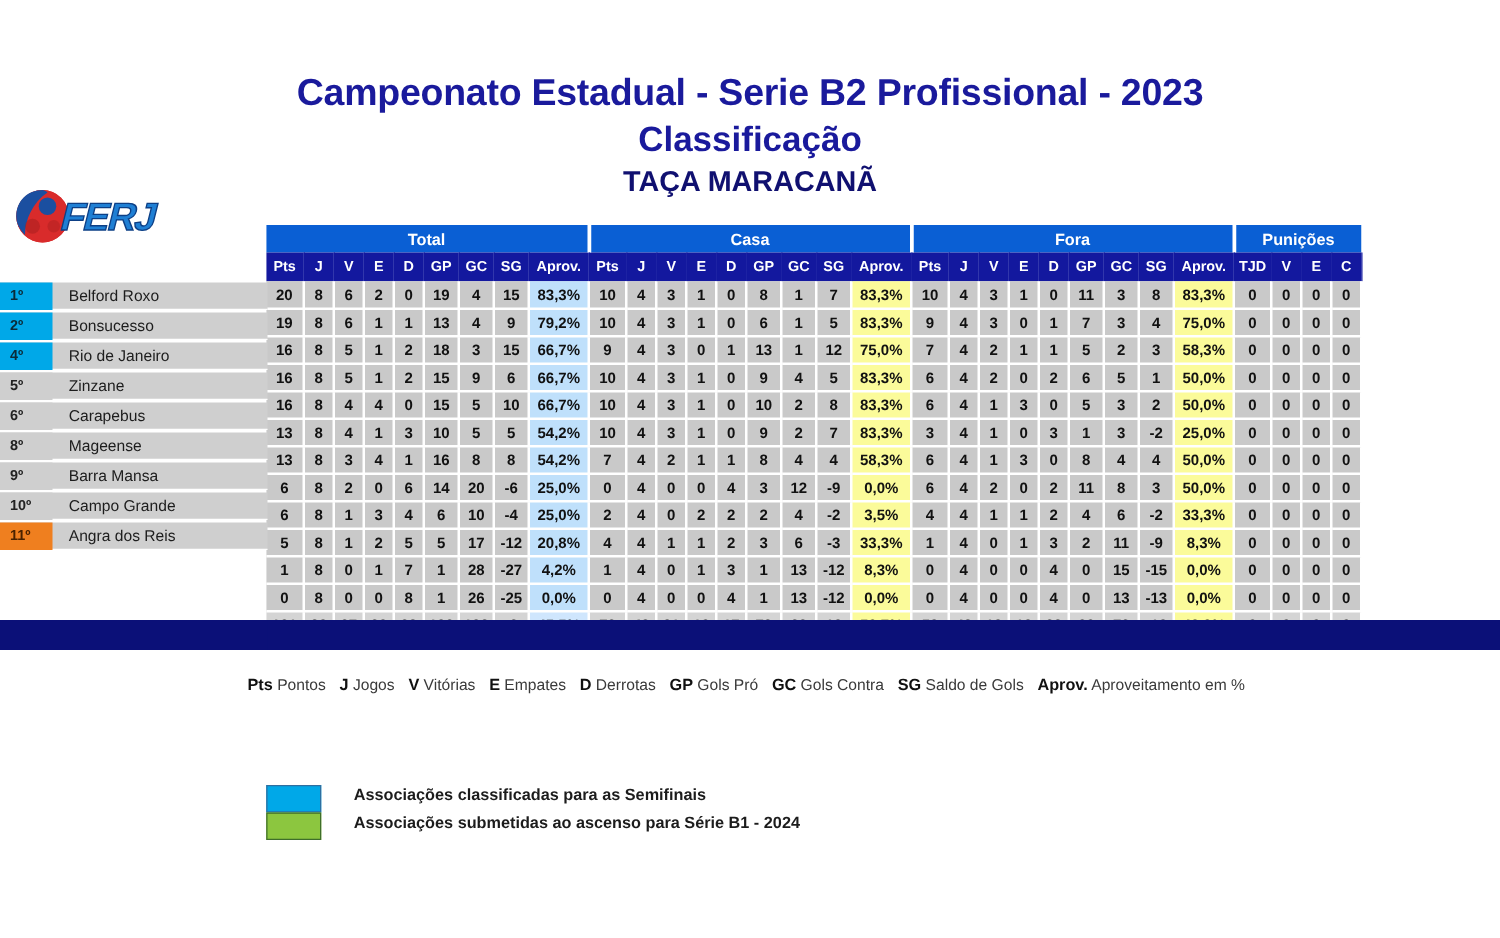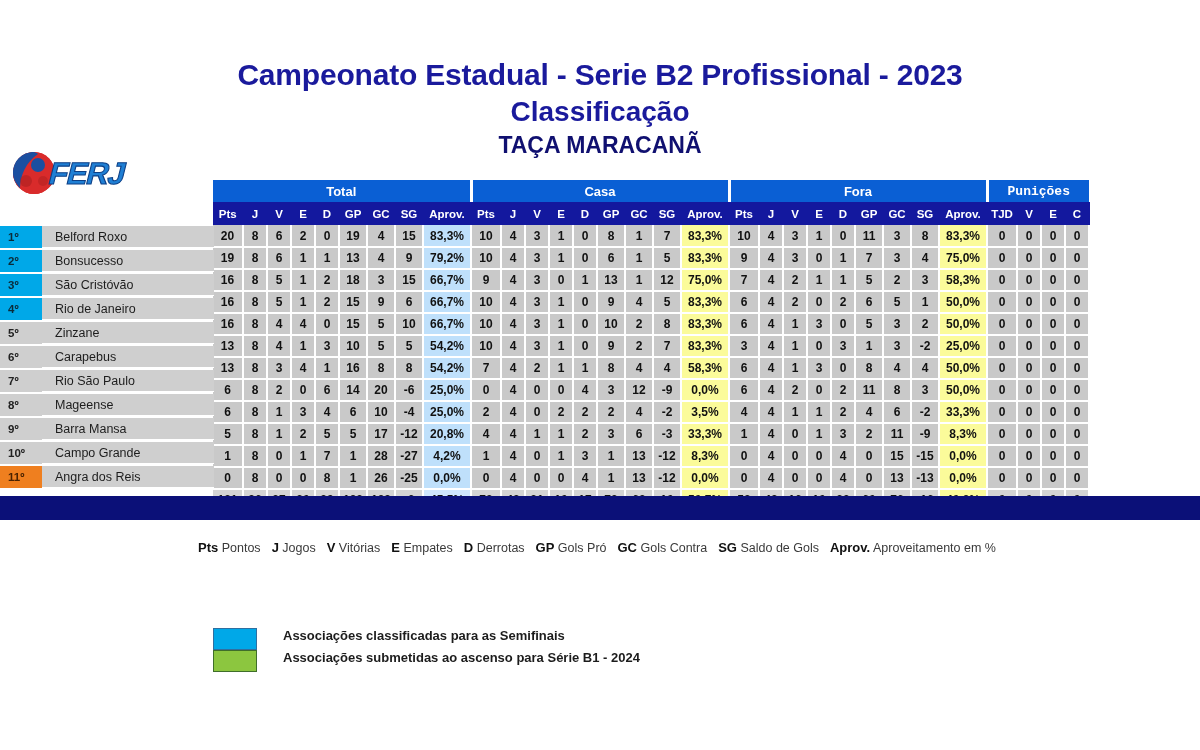--- a/index.html
+++ b/index.html
@@ -42,21 +42,21 @@
     color:#111;
   }
   table.standings td, table.standings th { padding:0; }
 
   
   .grp {
     background:#0a5fd4; color:#ffffff; font-size:13px; font-weight:bold;
     height:22px; text-align:center; vertical-align:middle;
     border-right:3px solid #ffffff;
   }
-  .grp.last { border-right:none;font-family:Liberation Mono, monospace; }
+  .grp.last { border-right:none; }
 
   
   .sub {
     background:#13189e; color:#ffffff; font-size:11.5px; font-weight:bold;
     height:23px; text-align:center; vertical-align:middle;
     border-right:1px solid #13189e;
   }
 
   
   .num {
@@ -641,38 +641,30 @@
   <div class="namecol" id="namecol">
       <div class="rowname">
         <div class="pos semi">1º</div>
         <div class="tname">Belford Roxo</div>
       </div>
       <div class="rowname">
         <div class="pos semi">2º</div>
         <div class="tname">Bonsucesso</div>
       </div>
       <div class="rowname">
-        <div class="pos semi">3º</div>
-        <div class="tname">São Cristóvão</div>
-      </div>
-      <div class="rowname">
         <div class="pos semi">4º</div>
         <div class="tname">Rio de Janeiro</div>
       </div>
       <div class="rowname">
         <div class="pos">5º</div>
         <div class="tname">Zinzane</div>
       </div>
       <div class="rowname">
         <div class="pos">6º</div>
         <div class="tname">Carapebus</div>
-      </div>
-      <div class="rowname">
-        <div class="pos">7º</div>
-        <div class="tname">Rio São Paulo</div>
       </div>
       <div class="rowname">
         <div class="pos">8º</div>
         <div class="tname">Mageense</div>
       </div>
       <div class="rowname">
         <div class="pos">9º</div>
         <div class="tname">Barra Mansa</div>
       </div>
       <div class="rowname">

